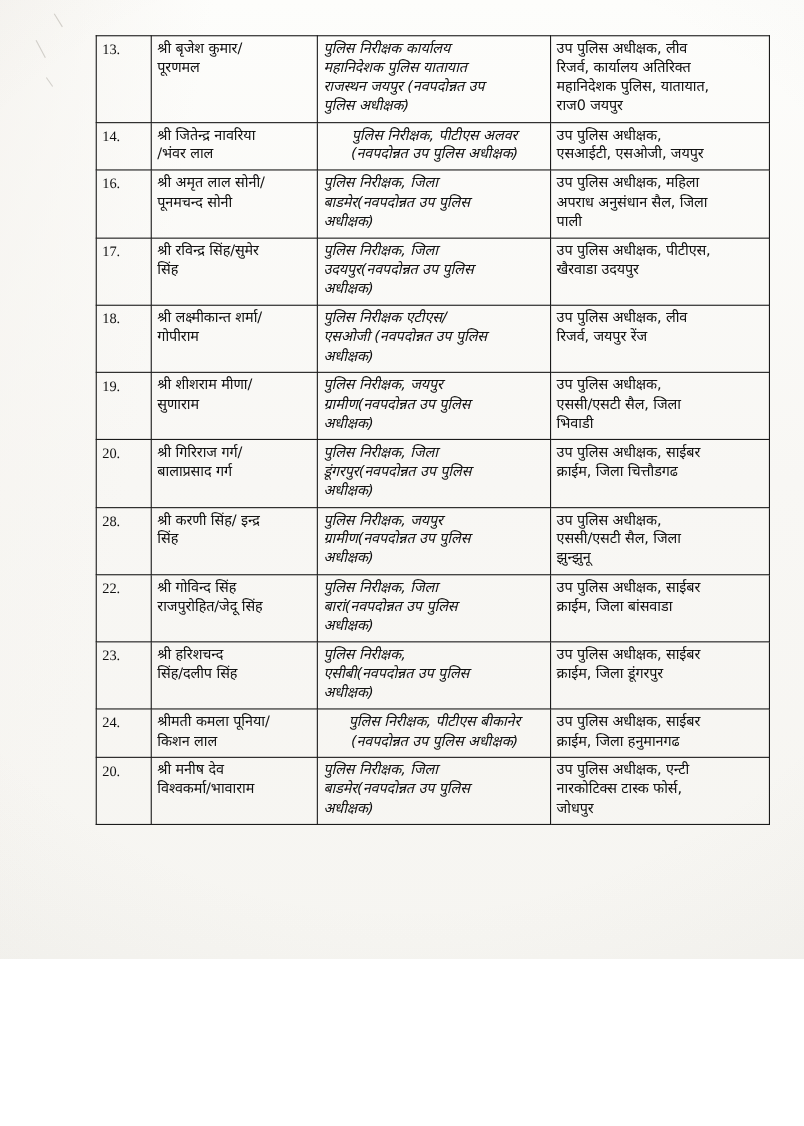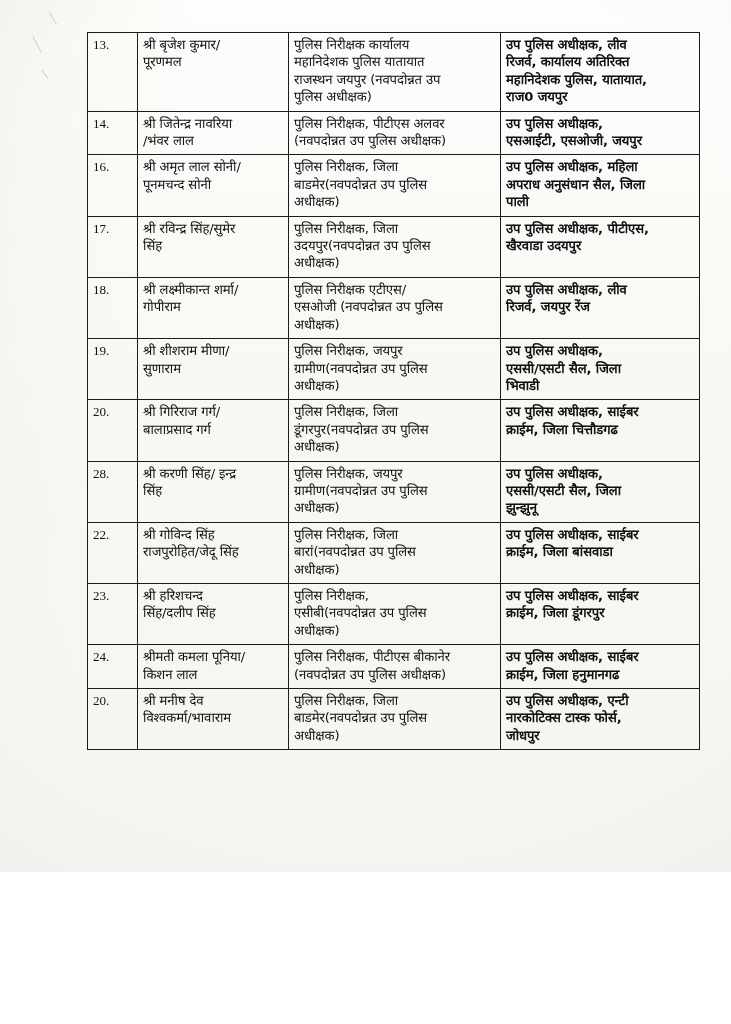--- a/index.html
+++ b/index.html
@@ -69,25 +69,25 @@
     width: 40px;
     text-align: left;
     padding-left: 7px;
     font-family: "Liberation Serif", "DejaVu Serif", serif;
     font-size: 15px;
     line-height: 1.25;
     color: #0d0d0d;
   }
 
   td.c-name   { width: 141px; }
-  td.c-from   { width: 202px; }
-  td.c-to     { width: 189px; font-weight: bold; }
+  td.c-from   { width: 202px; font-style: italic; }
+  td.c-to     { width: 189px; }
 
   
-  td.tight { letter-spacing: -0.45px; font-size: 12.9px; }
+  td.tight { letter-spacing: -0.45px; font-size: 12.9px; text-align: center; }
 
   .cell-line { display: block; }
 
   
   .signature {
     position: absolute;
     left: 500px;
     top: 884px;
     width: 170px;
     height: 110px;

